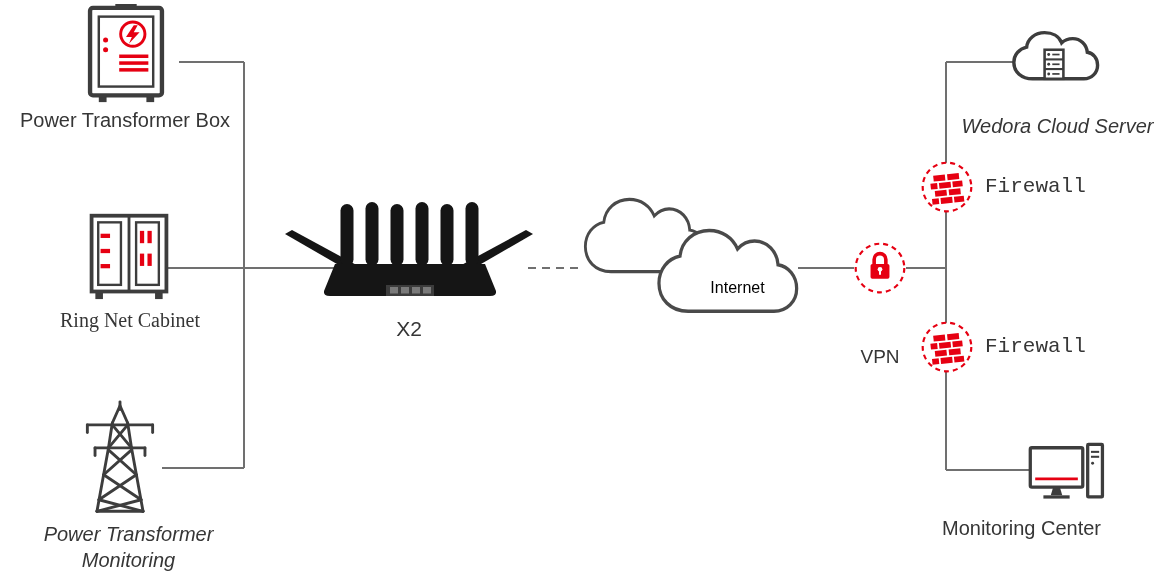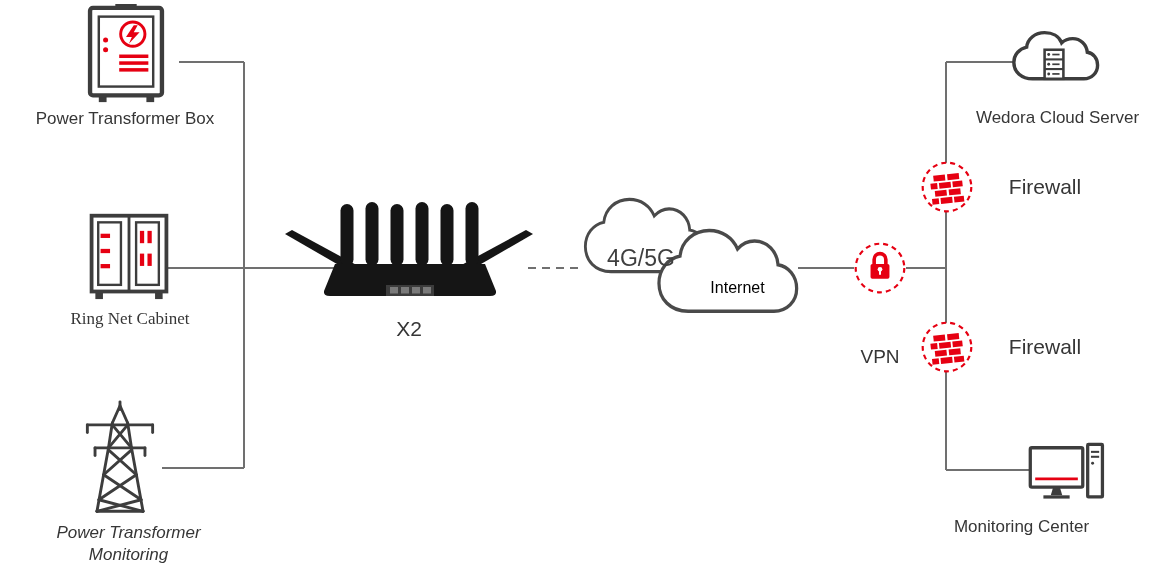--- a/index.html
+++ b/index.html
@@ -1,22 +1,22 @@
 <!DOCTYPE html>
 <html><head>
 <meta charset="utf-8">
 <style>
   * { margin:0; padding:0; box-sizing:border-box; }
   html,body { background:#ffffff; }
   body { font-family:"Liberation Sans", sans-serif; }
   .canvas { position:relative; width:1167px; height:575px; background:#fff; overflow:hidden; color:#363636; }
   .abs { position:absolute; }
   .lines { position:absolute; left:0; top:0; }
-  .node-label { position:absolute; text-align:center; font-size:17px; color:#363636; line-height:1.28; }
-  .node-label.left { text-align:center; }
+  .node-label { position:absolute; text-align:center; font-size:20px; color:#363636; line-height:1.28; }
+  .node-label.left { text-align:left;font-family:Liberation Mono, monospace; }
   svg { display:block; }
 </style>
 </head>
 <body>
 
 <div class="canvas">
 
   <svg class="lines" width="1167" height="575" viewBox="0 0 1167 575">
     <g stroke="#707070" stroke-width="2" fill="none">
       <path d="M179 62 H244"></path>
@@ -109,21 +109,20 @@
     <rect x="140" y="89" width="8" height="6.5" fill="#7a7a7a"></rect>
   </svg>
   <div class="node-label" style="left:283px; top:316px; width:252px; font-size:21px;">X2</div>
 
   <svg class="abs" style="left:574px; top:190px;" width="142" height="102" viewBox="0 0 200 130" preserveAspectRatio="none">
     <path d="M52 104 C30 104 16 90 16 72 C16 56 27 44 42 41 C44 24 59 12 78 12 C94 12 107 20 113 33 C118 28 126 24 134 24 C150 24 162 36 163 51 C176 53 186 64 186 78 C186 93 174 104 158 104 Z" fill="#ffffff" stroke="#4a4a4a" stroke-width="4"></path>
   </svg>
   <svg class="abs" style="left:646px; top:220px;" width="162" height="114" viewBox="0 0 200 130" preserveAspectRatio="none">
     <path d="M52 104 C30 104 16 90 16 72 C16 56 27 44 42 41 C44 24 59 12 78 12 C94 12 107 20 113 33 C118 28 126 24 134 24 C150 24 162 36 163 51 C176 53 186 64 186 78 C186 93 174 104 158 104 Z" fill="#ffffff" stroke="#4a4a4a" stroke-width="4"></path>
   </svg>
-  <div class="node-label" style="left:586px; top:244px; width:110px; font-size:23px; color:#3f3f3f;">4G/5G</div>
   <div class="node-label" style="left:680px; top:278px; width:115px; font-size:16px; color:#000000;">Internet</div>
 
   <svg class="abs" style="left:853px; top:241px;" width="54" height="54" viewBox="0 0 60 60">
     <circle cx="30" cy="30" r="27" fill="#ffffff" stroke="#e60012" stroke-width="2.4" stroke-dasharray="5.5 4.5"></circle>
     <path d="M23.5 26 V20.5 a6.5 6.5 0 0 1 13 0 V26" fill="none" stroke="#e60012" stroke-width="4"></path>
     <rect x="19.5" y="25.5" width="21" height="16.5" rx="2" fill="#e60012"></rect>
     <circle cx="30" cy="31.5" r="2.6" fill="#ffffff"></circle>
     <rect x="28.9" y="33" width="2.2" height="4.5" fill="#ffffff"></rect>
   </svg>
   <div class="node-label" style="left:848px; top:299px; width:64px; font-size:19px;margin-top:46px;">VPN</div>
@@ -167,21 +166,21 @@
     <rect x="44" y="28" width="22" height="34" fill="#ffffff" stroke="#3d3d3d" stroke-width="3"></rect>
     <line x1="44" y1="39.3" x2="66" y2="39.3" stroke="#3d3d3d" stroke-width="2.5"></line>
     <line x1="44" y1="50.6" x2="66" y2="50.6" stroke="#3d3d3d" stroke-width="2.5"></line>
     <circle cx="48.8" cy="33.6" r="1.7" fill="#3d3d3d"></circle>
     <circle cx="48.8" cy="45" r="1.7" fill="#3d3d3d"></circle>
     <circle cx="48.8" cy="56.3" r="1.7" fill="#3d3d3d"></circle>
     <line x1="53" y1="33.6" x2="61.5" y2="33.6" stroke="#3d3d3d" stroke-width="2"></line>
     <line x1="53" y1="45" x2="61.5" y2="45" stroke="#3d3d3d" stroke-width="2"></line>
     <line x1="53" y1="56.3" x2="61.5" y2="56.3" stroke="#3d3d3d" stroke-width="2"></line>
   </svg>
-  <div class="node-label" style="left:948px; top:107px; width:219px;">Wedora Cloud Server</div>
+  <div class="node-label" style="left:948px; top:114px; width:219px;font-style:italic;">Wedora Cloud Server</div>
 
   <svg class="abs" style="left:1027px; top:440px;" width="82" height="68" viewBox="0 0 100 80">
     <rect x="4" y="8" width="64" height="48" rx="2" fill="#ffffff" stroke="#3d3d3d" stroke-width="4"></rect>
     <line x1="10" y1="46" x2="62" y2="46" stroke="#e60012" stroke-width="3.5"></line>
     <polygon points="32,56 40,56 43,66 29,66" fill="#3d3d3d"></polygon>
     <line x1="20" y1="68" x2="52" y2="68" stroke="#3d3d3d" stroke-width="4"></line>
     <rect x="74" y="4" width="18" height="64" rx="1" fill="#ffffff" stroke="#3d3d3d" stroke-width="4"></rect>
     <line x1="78" y1="13" x2="88" y2="13" stroke="#3d3d3d" stroke-width="2.5"></line>
     <line x1="78" y1="19" x2="88" y2="19" stroke="#3d3d3d" stroke-width="2.5"></line>
     <circle cx="80" cy="27" r="1.8" fill="#3d3d3d"></circle>

